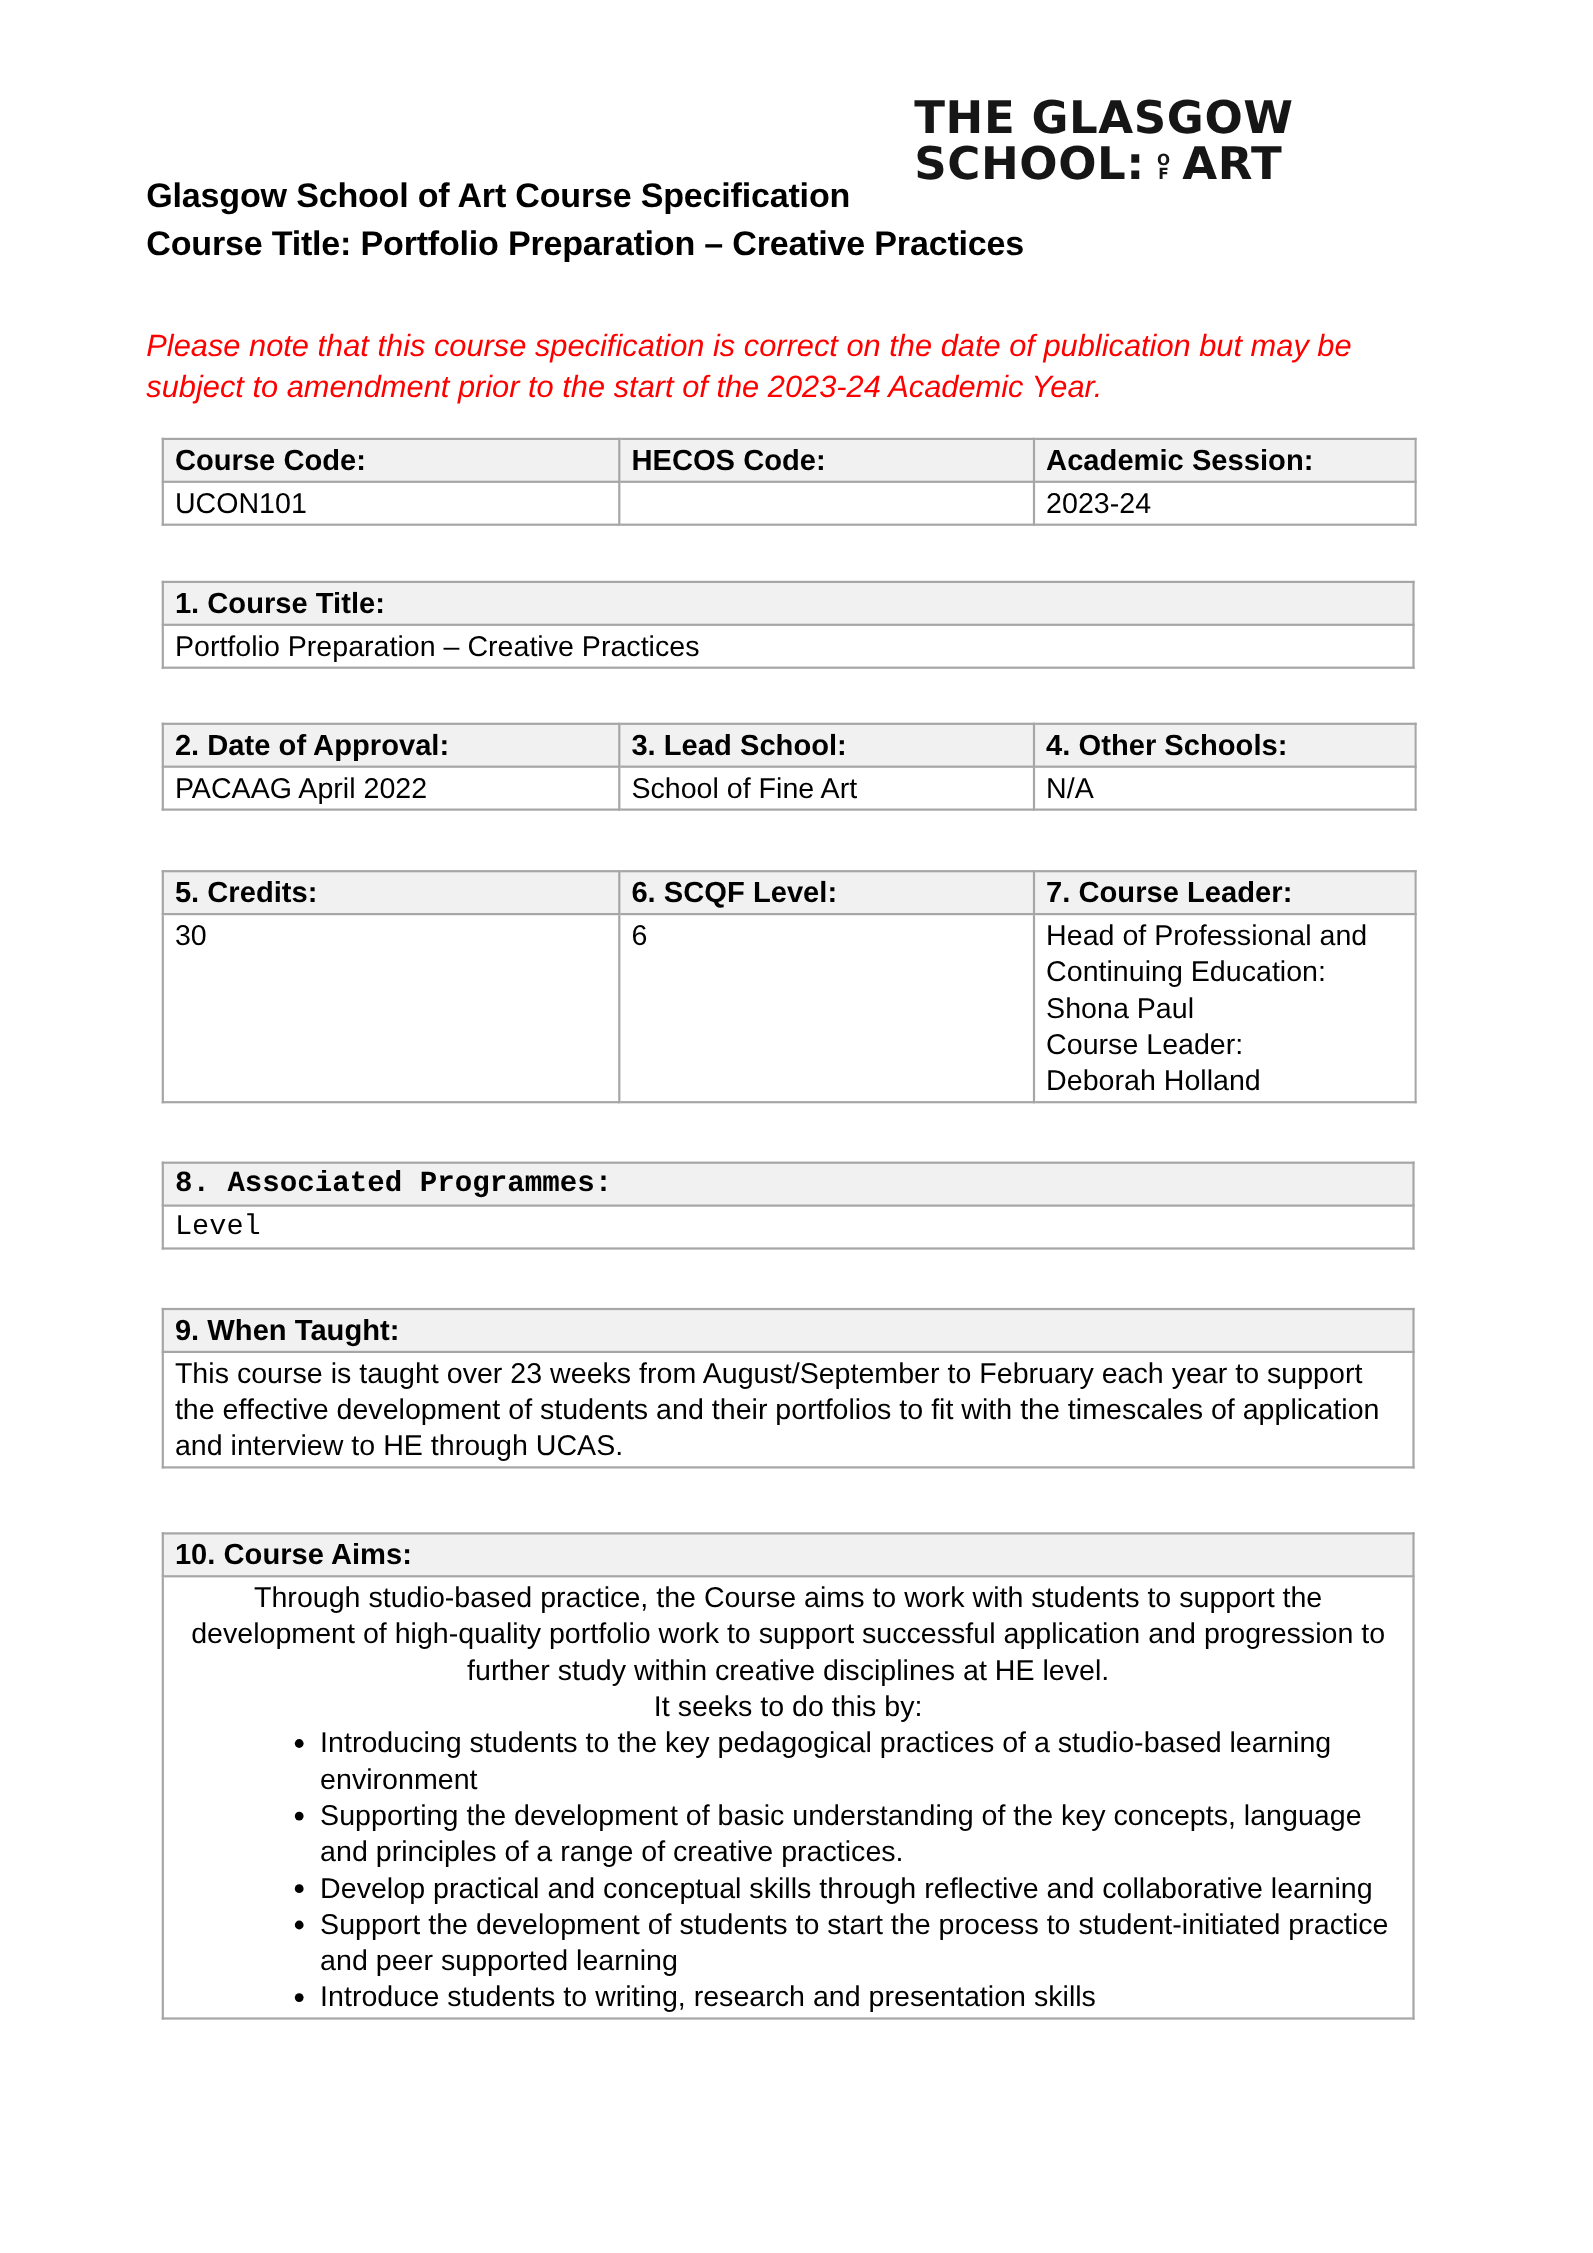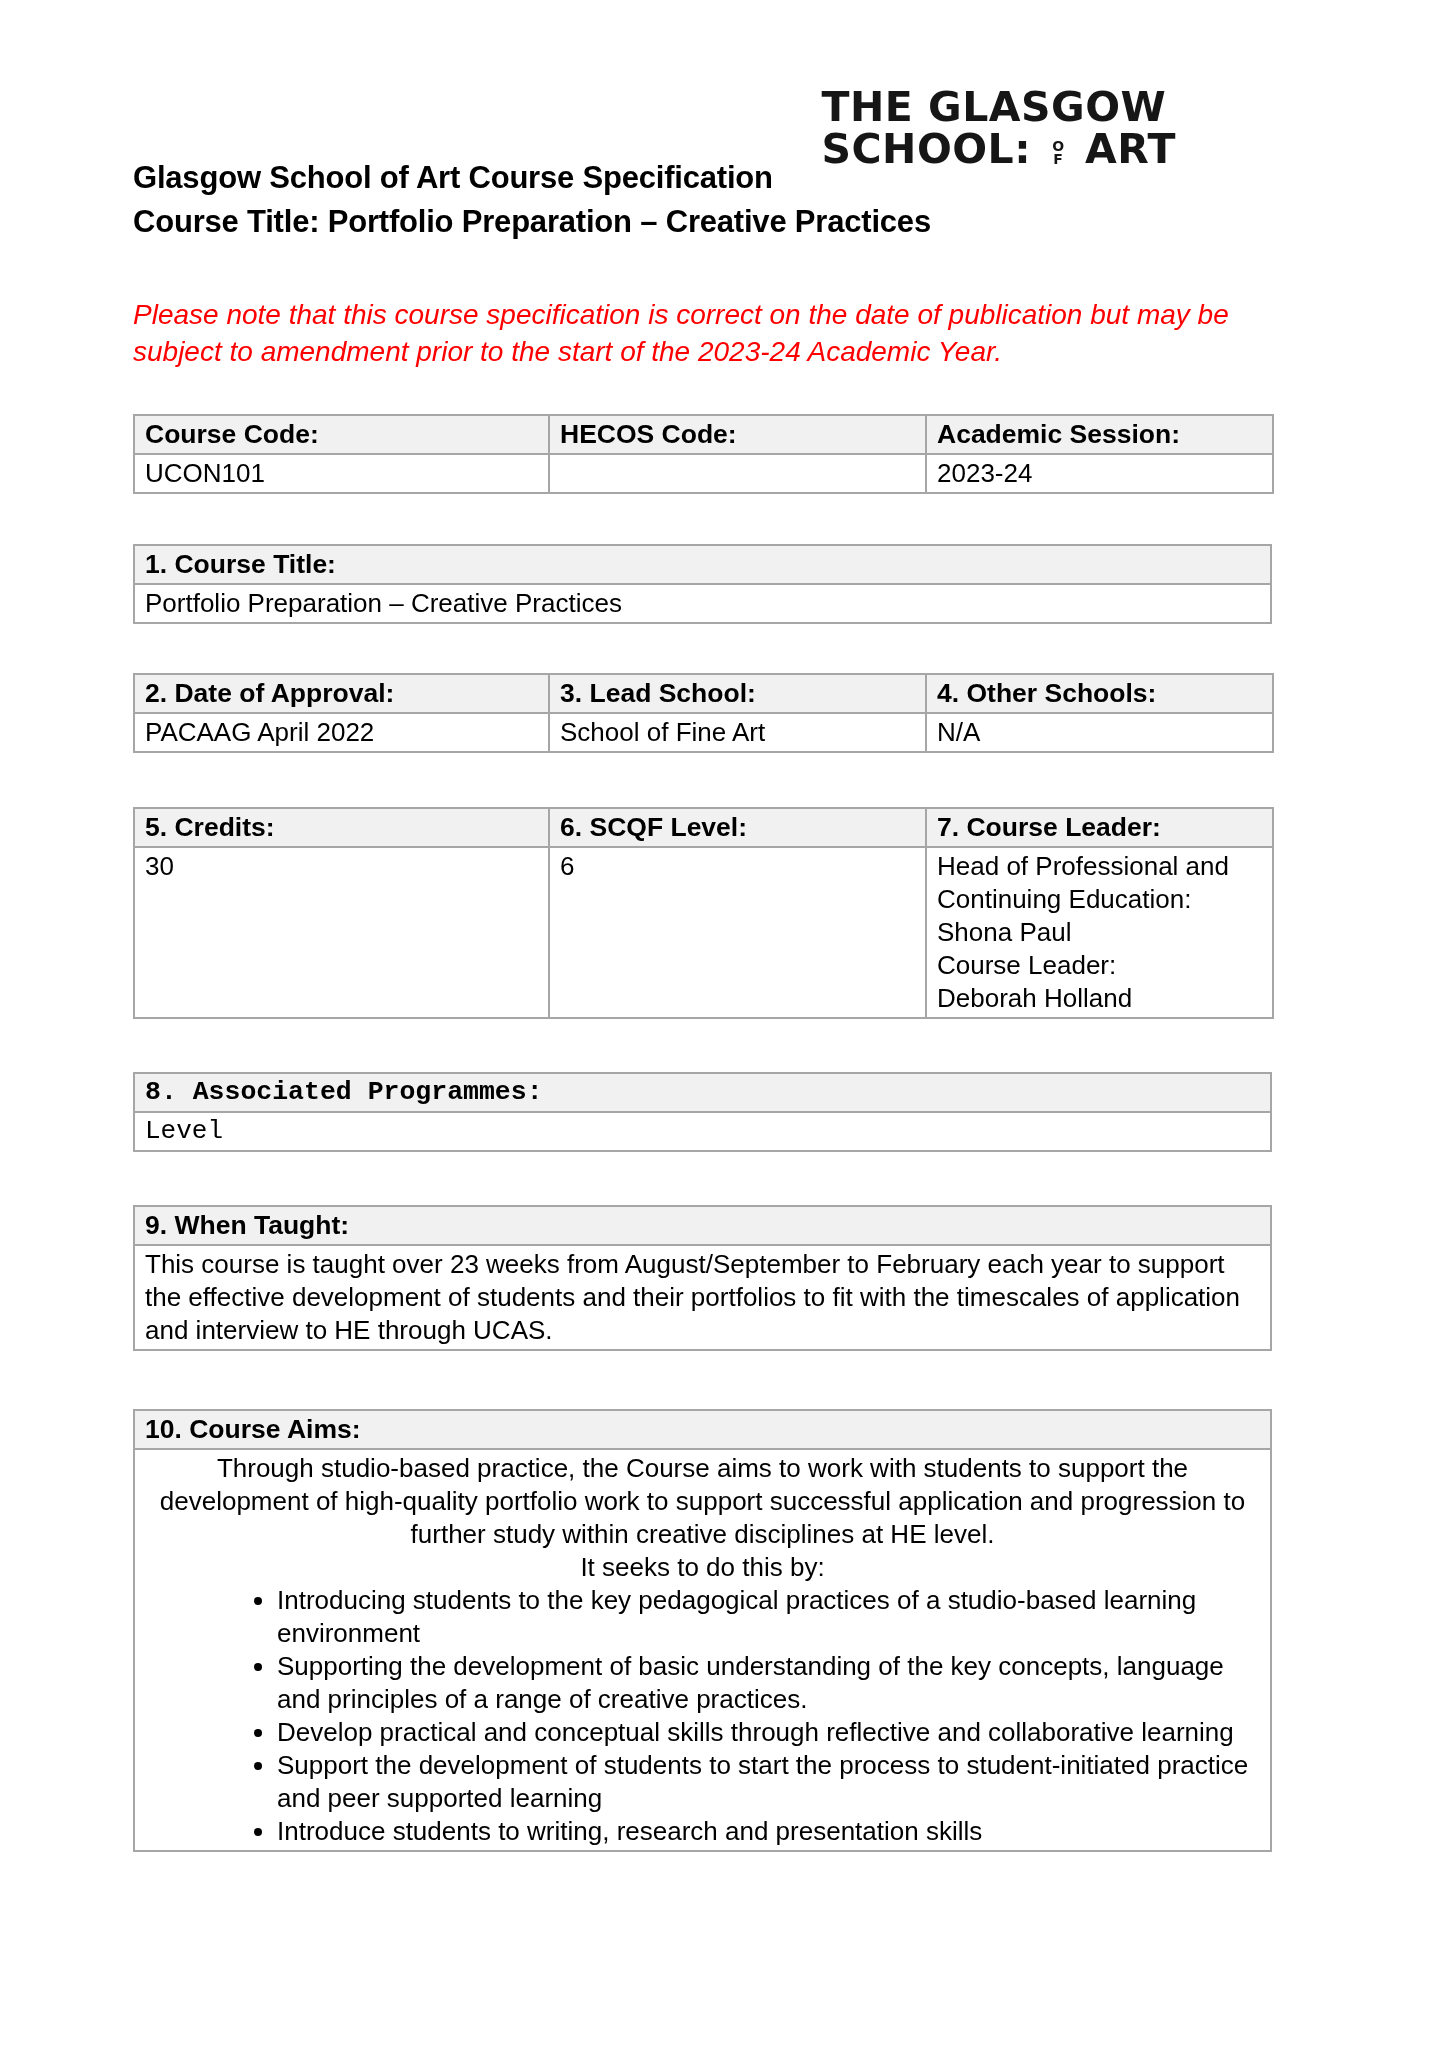--- a/index.html
+++ b/index.html
@@ -5,33 +5,33 @@
   html, body { margin:0; padding:0; background:#ffffff; }
   .page {
     position:relative; width:1288px; height:2048px; background:#ffffff;
     font-family:"Liberation Sans", sans-serif; color:#000000; overflow:hidden;
   }
 
   
   .logo { position:absolute; top:86px; right:112px; color:#161616;
           font-family:"DejaVu Sans", sans-serif; font-weight:bold; }
   .logo-line1 { font-size:41px; line-height:42px; letter-spacing:0.5px; }
-  .logo-line2 { display:flex; align-items:flex-start; gap:21px;
+  .logo-line2 { display:flex; align-items:flex-start; gap:11px;
                 font-size:41px; line-height:42px; letter-spacing:0.5px; }
   .logo-of { display:flex; flex-direction:column; align-items:center;
              font-size:14px; line-height:13px; padding-top:12px; letter-spacing:0; }
 
   
   .doc-title { position:absolute; left:133px; top:156px;
                font-size:31px; line-height:44px; font-weight:bold; letter-spacing:-0.2px; }
   .notice { position:absolute; left:133px; top:296px; width:1150px;
             color:#FF0000; font-style:italic; font-size:28px; line-height:37px; }
 
   
-  .tblwrap { position:absolute; left:133px;margin-top:16px; }
+  .tblwrap { position:absolute; left:147px; }
   table { border-collapse:collapse; table-layout:fixed; width:1139px; background:#ffffff; }
   td, th { border:2px solid #a6a6a6; padding:2px 10px; font-size:26px;
            line-height:33px; vertical-align:top; text-align:left; word-wrap:break-word; }
   th { background:#f1f1f1; font-weight:bold; font-size:26.5px; }
 
   .pos-info         { top:398px; }
   .pos-course-title { top:528px; }
   .pos-approval     { top:657px; }
   .pos-credits      { top:791px; }
   .pos-programmes   { top:1056px;font-family:Liberation Mono, monospace; }

